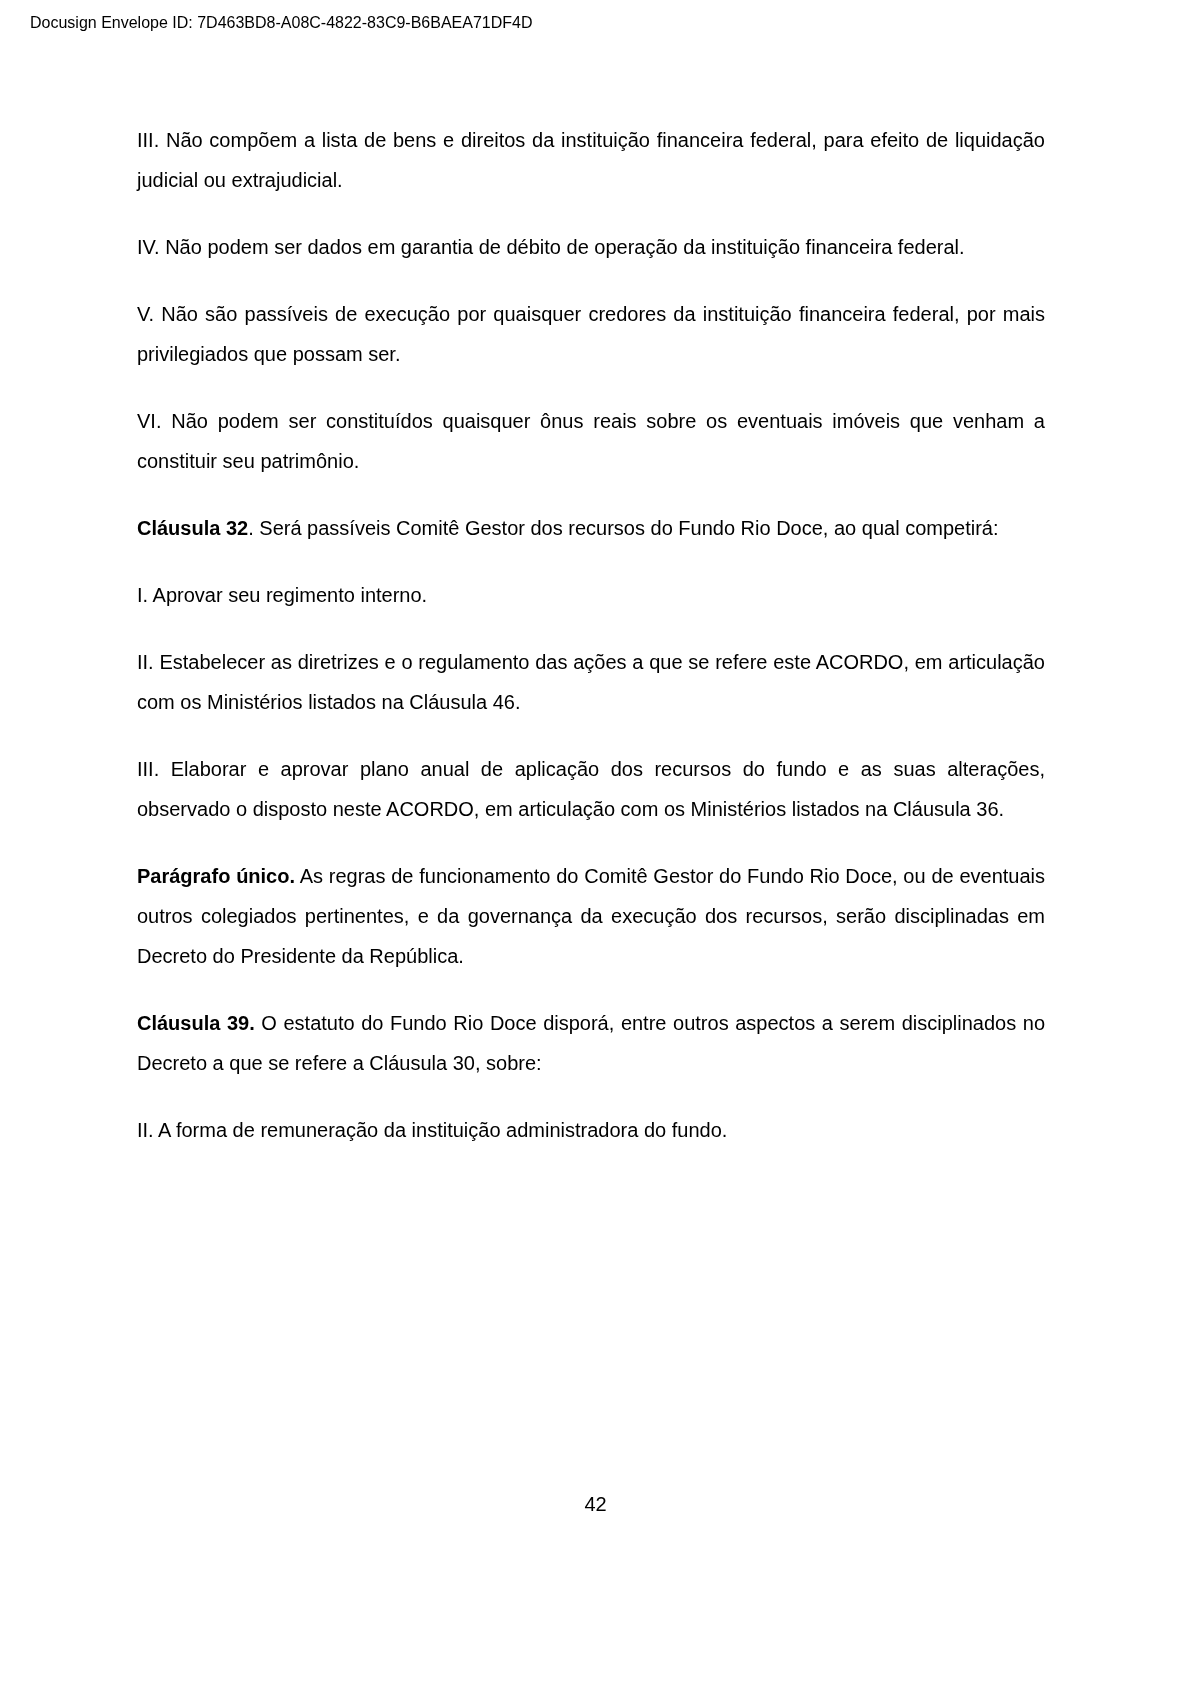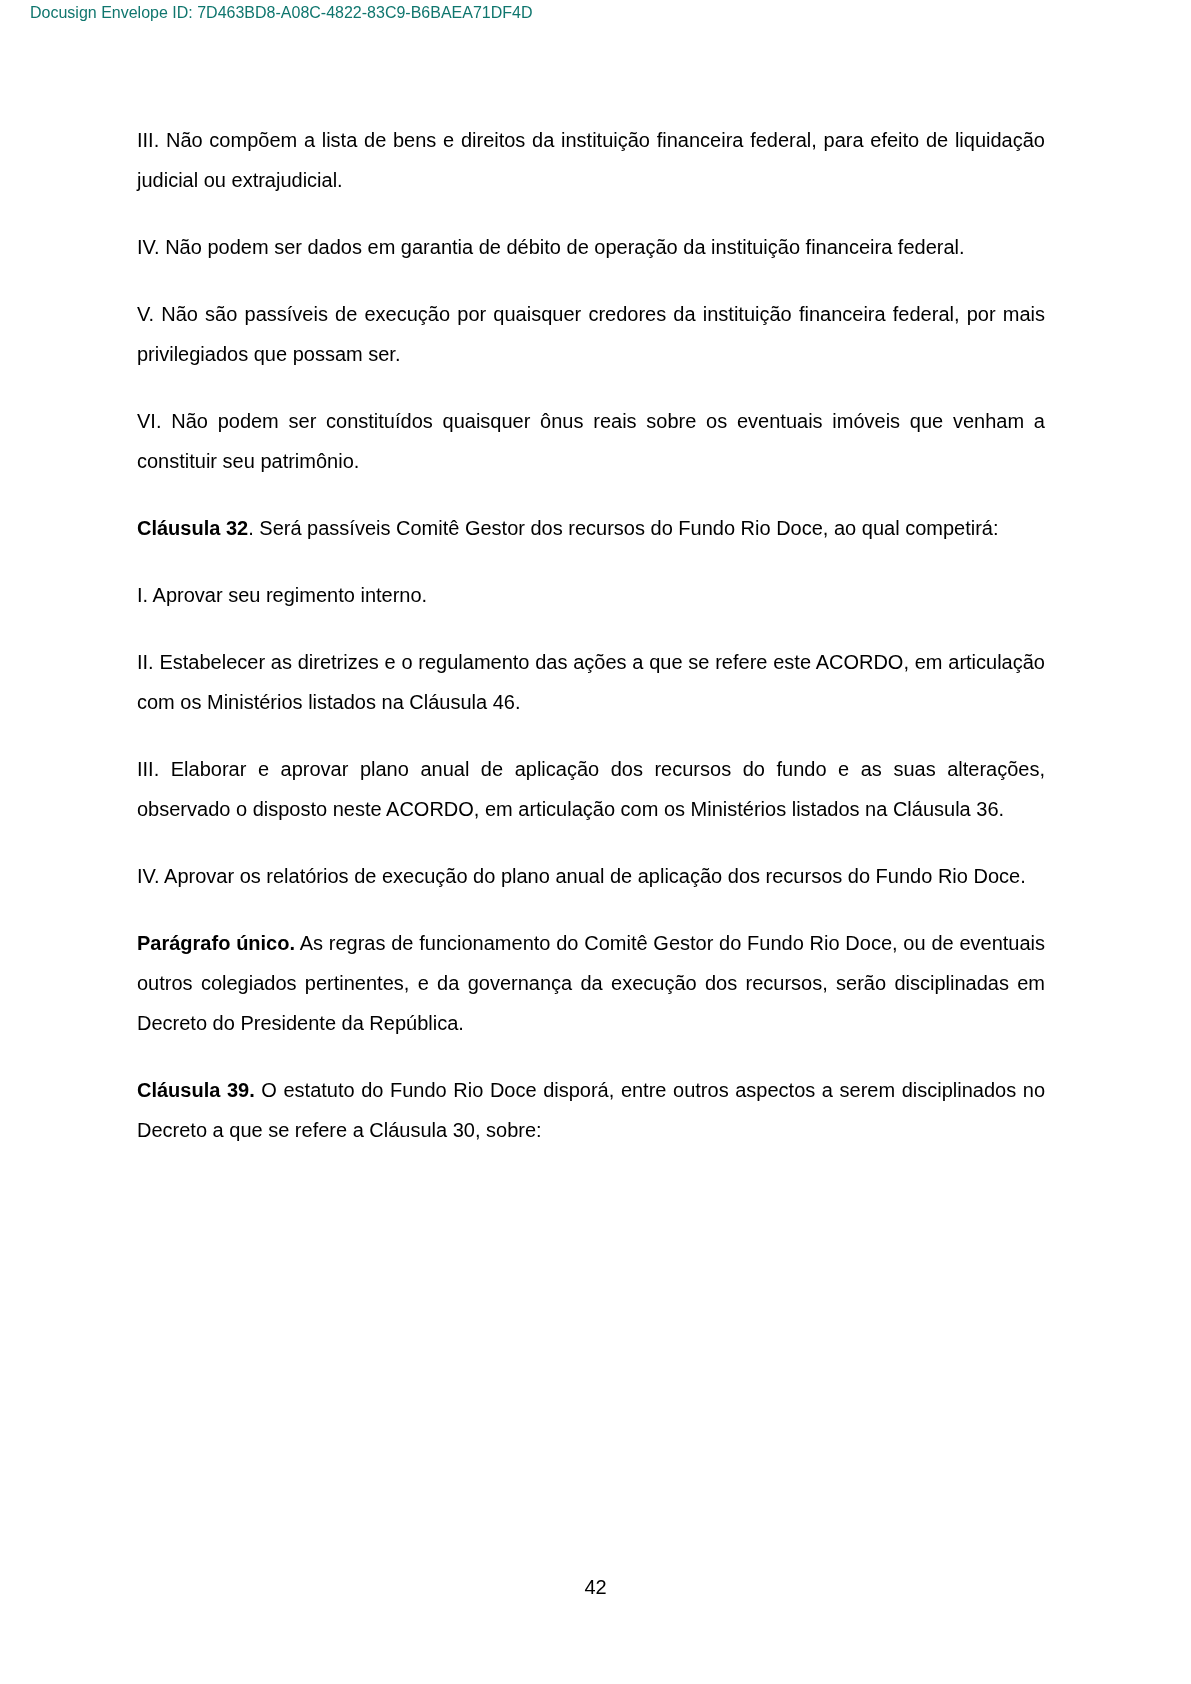--- a/index.html
+++ b/index.html
@@ -11,24 +11,24 @@
     width: 1191px;
     height: 1684px;
     position: relative;
     font-family: "Liberation Sans", sans-serif;
     color: #000000;
     overflow: hidden;
   }
   .envelope-header {
     position: absolute;
     left: 30px;
-    top: 3px;
+    top: 13px;
     font-size: 16px;
     line-height: 20px;
-    color: #0f766e;
+    color: #000000;
     white-space: nowrap;
   }
   .content {
     position: absolute;
     left: 137px;
     top: 120px;
     width: 908px;
   }
   .para {
     margin: 0 0 27px 0;
@@ -36,21 +36,21 @@
     line-height: 40px;
     text-align: justify;
     color: #000000;
   }
   .lead {
     font-weight: 700;
   }
   .page-footer {
     position: absolute;
     left: 0;
-    top: 1575px;
+    top: 1492px;
     width: 1191px;
     text-align: center;
     font-size: 20px;
     line-height: 24px;
     color: #000000;
   }
 </style>
 </head>
 <body>
 
@@ -67,23 +67,23 @@
   <p class="para"><span class="lead"></span><span>VI. Não podem ser constituídos quaisquer ônus reais sobre os eventuais imóveis que venham a constituir seu patrimônio.</span></p>
 
   <p class="para"><span class="lead">Cláusula 32</span><span>. Será passíveis Comitê Gestor dos recursos do Fundo Rio Doce, ao qual competirá:</span></p>
 
   <p class="para"><span class="lead"></span><span>I. Aprovar seu regimento interno.</span></p>
 
   <p class="para"><span class="lead"></span><span>II. Estabelecer as diretrizes e o regulamento das ações a que se refere este ACORDO, em articulação com os Ministérios listados na Cláusula 46.</span></p>
 
   <p class="para"><span class="lead"></span><span>III. Elaborar e aprovar plano anual de aplicação dos recursos do fundo e as suas alterações, observado o disposto neste ACORDO, em articulação com os Ministérios listados na Cláusula 36.</span></p>
 
-  <p class="para"><span class="lead"></span><span>IV. Aprovar os relatórios de execução do plano anual de aplicação dos recursos do Fundo Rio Doce.</span></p>
 
   <p class="para"><span class="lead">Parágrafo único.</span><span> As regras de funcionamento do Comitê Gestor do Fundo Rio Doce, ou de eventuais outros colegiados pertinentes, e da governança da execução dos recursos, serão disciplinadas em Decreto do Presidente da República.</span></p>
 
   <p class="para"><span class="lead">Cláusula 39.</span><span> O estatuto do Fundo Rio Doce disporá, entre outros aspectos a serem disciplinados no Decreto a que se refere a Cláusula 30, sobre:</span></p>
 
 
+  <p class="para"><span class="lead"></span><span>II. A forma de remuneração da instituição administradora do fundo.</span></p>
 
 </div>
 
 <div class="page-footer">42</div>
 
 </body></html>

